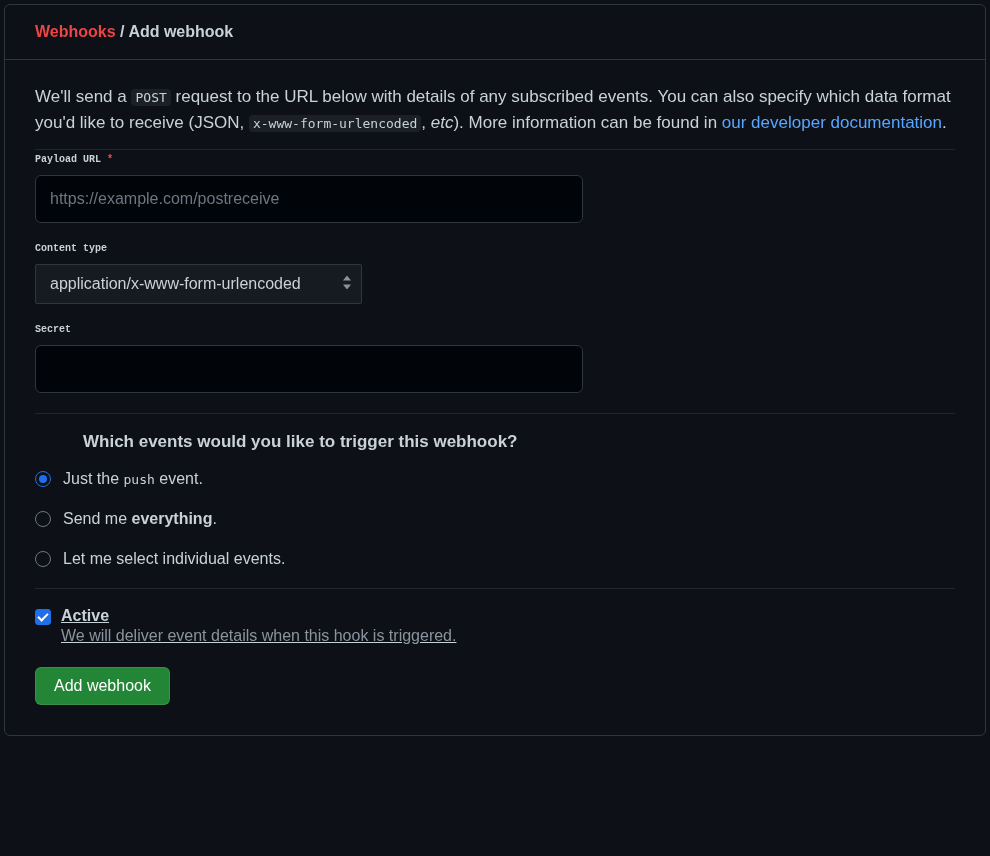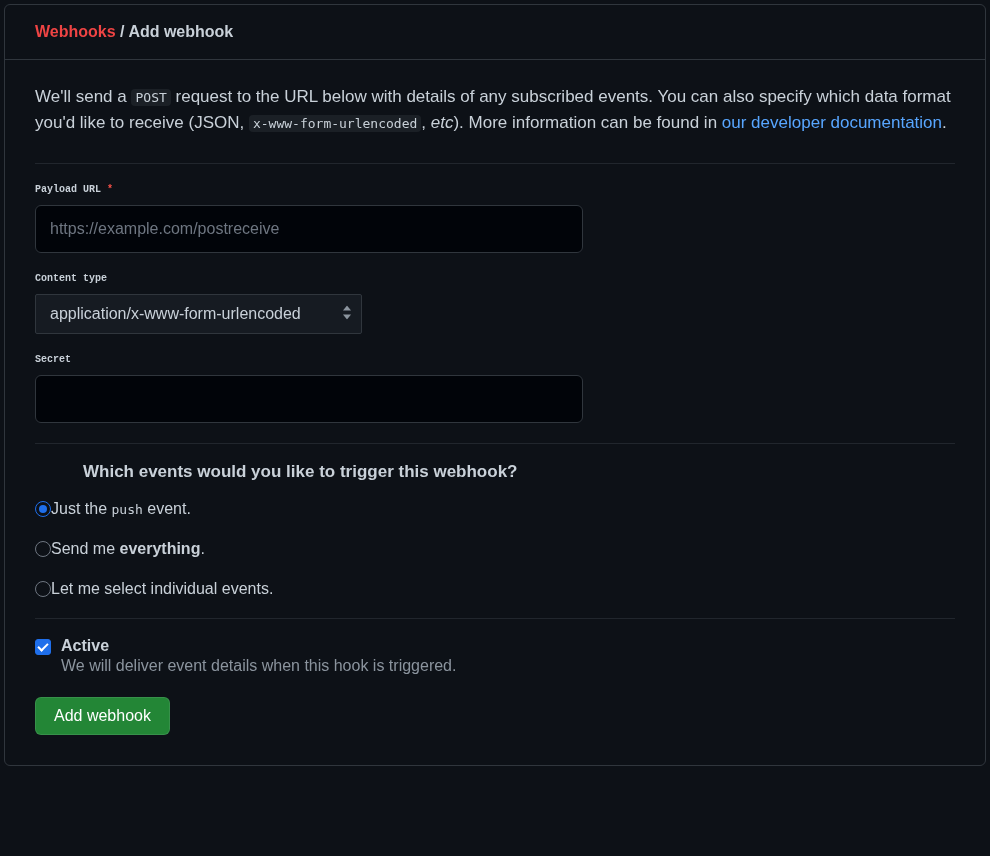--- a/index.html
+++ b/index.html
@@ -39,23 +39,23 @@
     .breadcrumb-current {
       color: #c9d1d9;
     }
     .content {
       padding: 24px 30px 30px 30px;
     }
     .intro {
       font-size: 17px;
       line-height: 1.55;
       color: #c9d1d9;
-      padding-bottom: 26px;
+      padding-bottom: 12px;
       border-bottom: 1px solid #21262d;
-      margin-bottom: 20px;
+      margin-bottom: 4px;
     }
     .intro .code {
       font-family: ui-monospace, SFMono-Regular, "SF Mono", Menlo, Consolas, monospace;
       font-size: 13px;
       background-color: rgba(110,118,129,0.15);
       padding: 1px 4px;
       border-radius: 4px;
     }
     .intro em {
       font-style: italic;
@@ -124,21 +124,21 @@
     .events-heading {
       font-size: 17px;
       font-weight: 600;
       color: #c9d1d9;
       margin-bottom: 18px;
       margin-left: 48px;
     }
     .radio-row {
       display: flex;
       align-items: center;
-      gap: 0;
+      gap: 12px;
       margin-bottom: 22px;
       font-size: 16px;
     }
     .radio-input {
       appearance: none;
       -webkit-appearance: none;
       width: 16px;
       height: 16px;
       border: 1px solid #6e7681;
       border-radius: 50%;
@@ -200,20 +200,21 @@
       width: 4px;
       height: 8px;
       border: solid #fff;
       border-width: 0 2px 2px 0;
       transform: rotate(45deg);
     }
     .active-text {
       display: flex;
       flex-direction: column;
       gap: 2px;
+      text-decoration: underline;
     }
     .active-label {
       font-size: 16px;
       font-weight: 600;
       color: #c9d1d9;
       cursor: pointer;
     }
     .active-desc {
       font-size: 16px;
       color: #8b949e;

